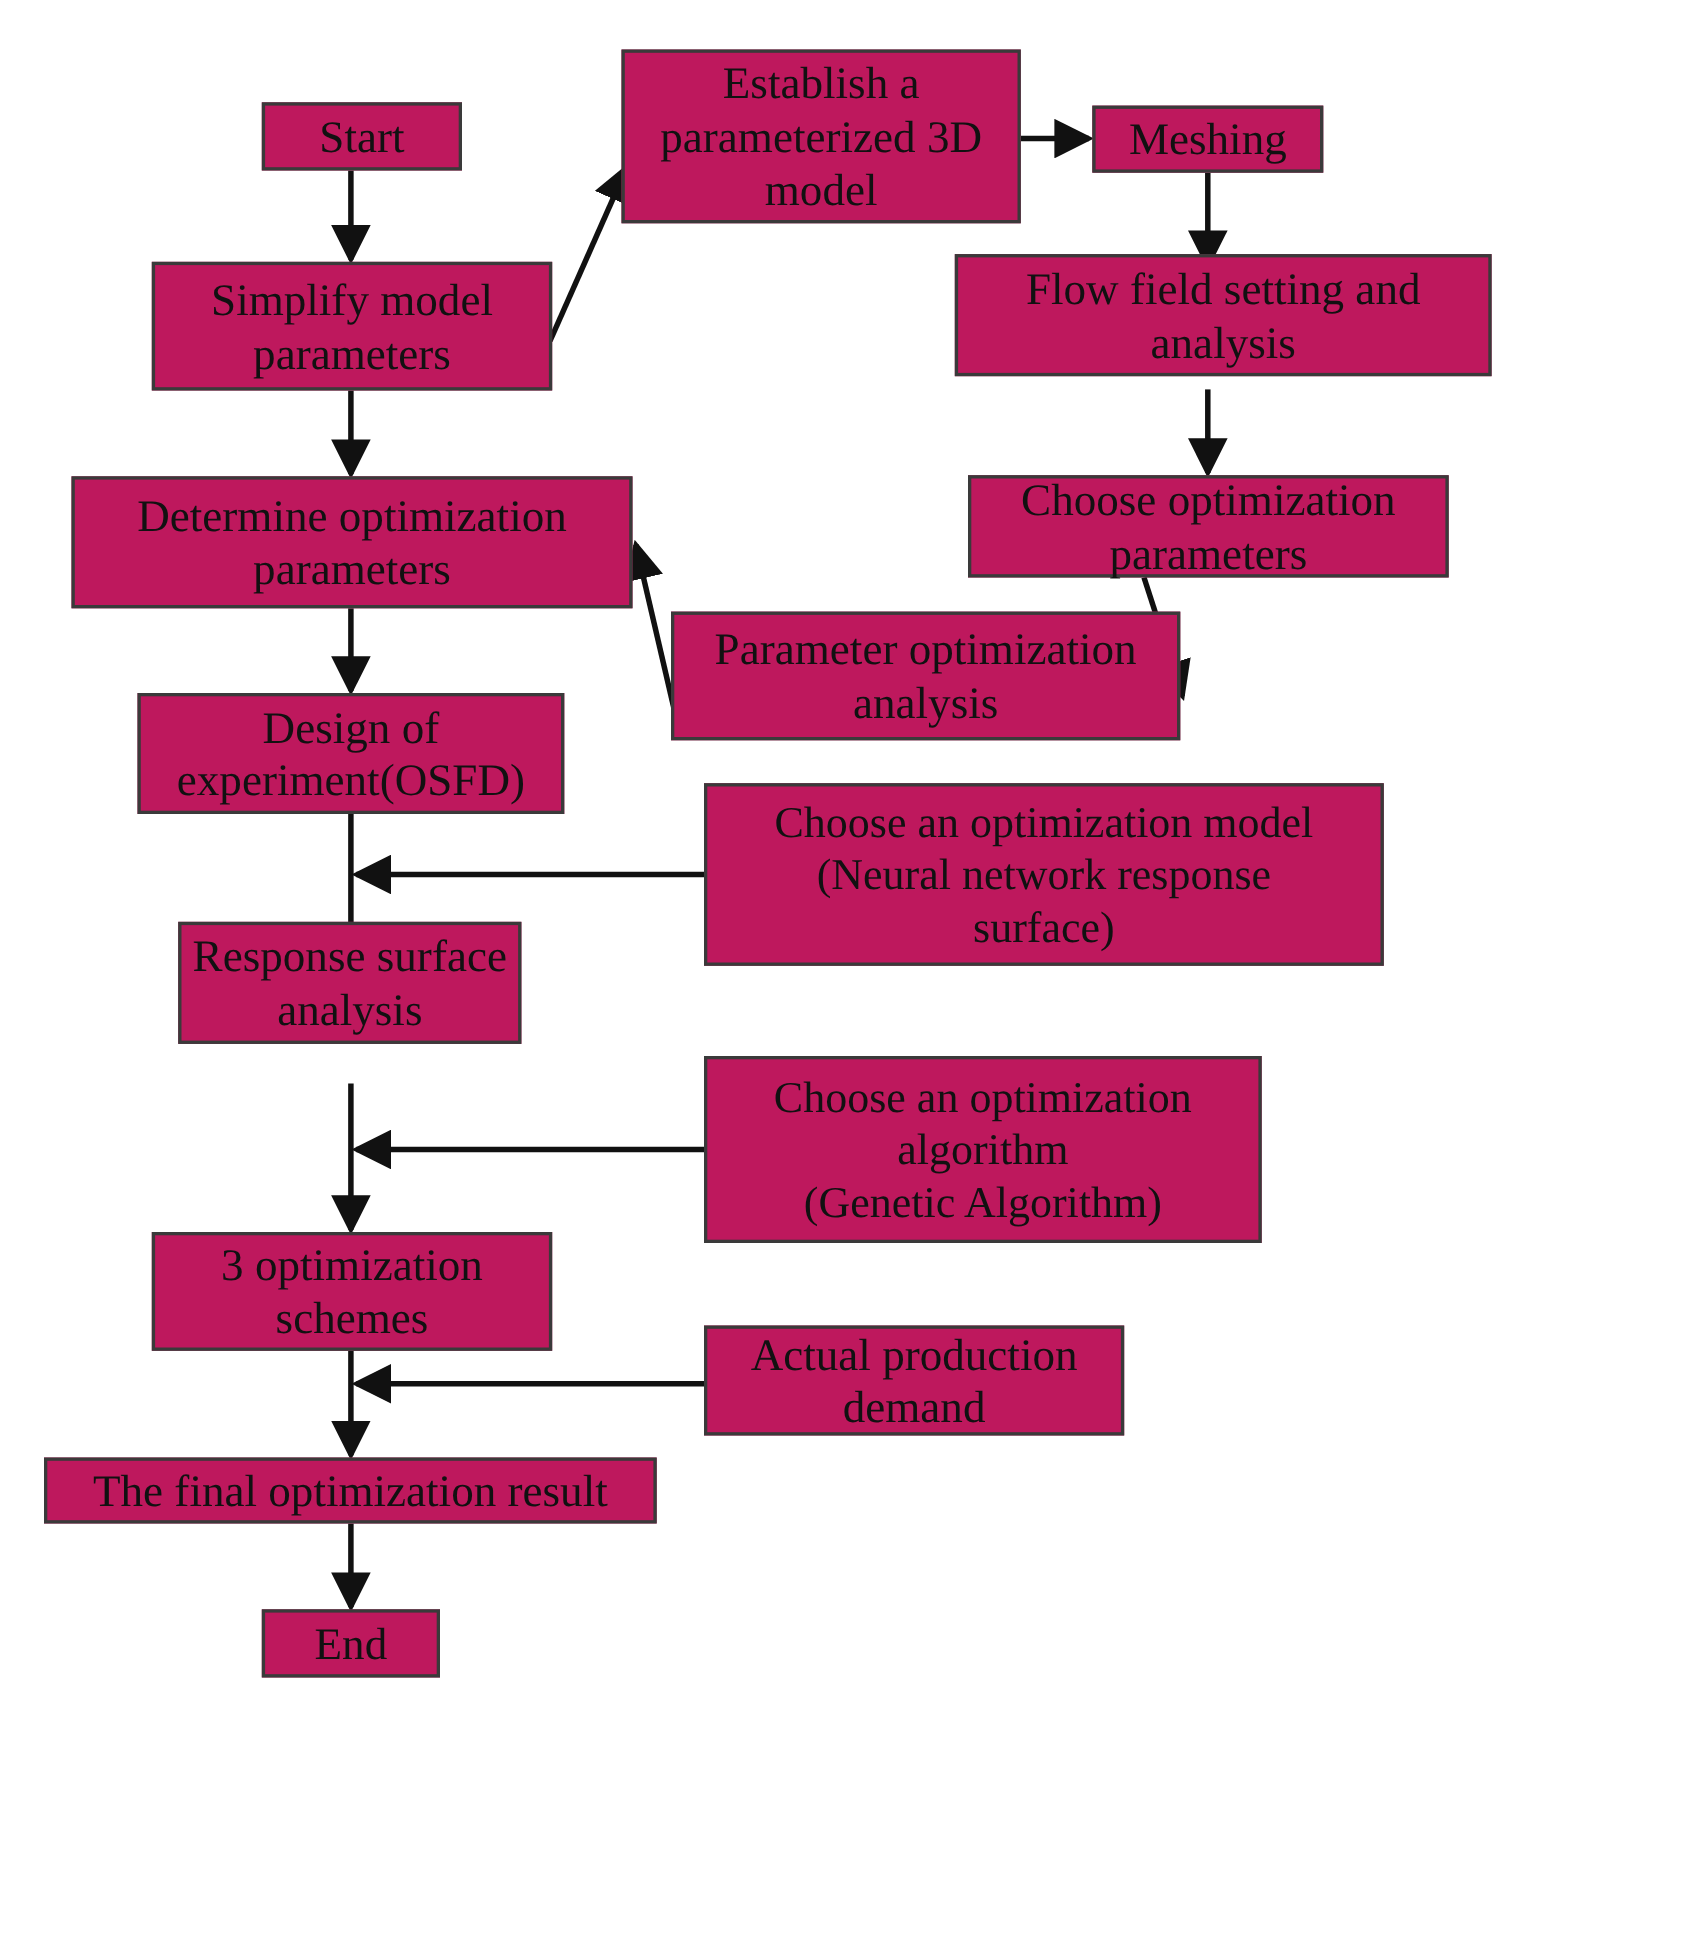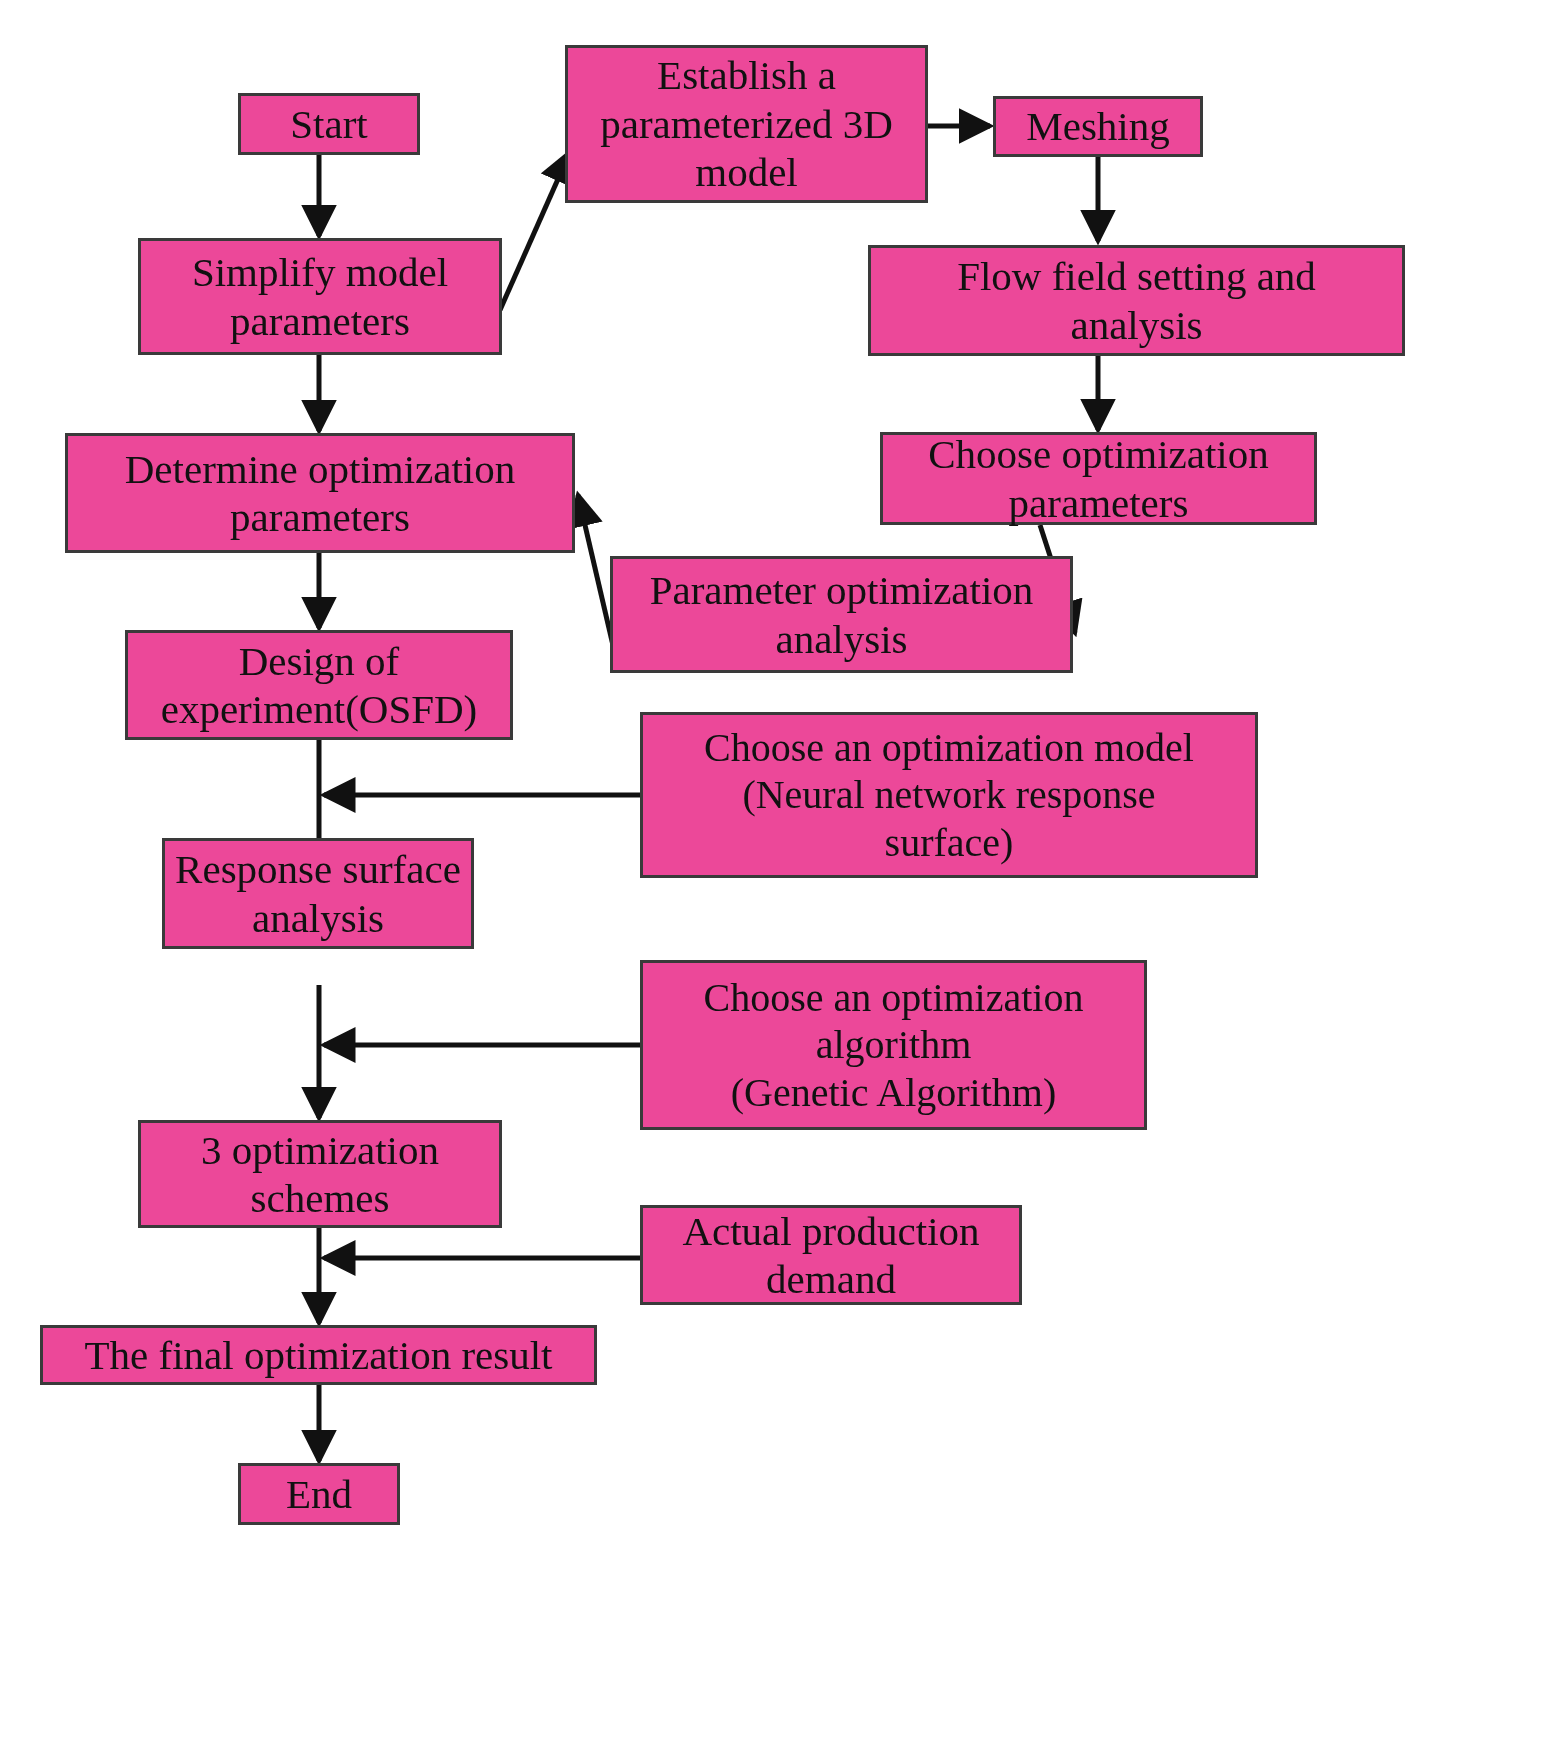--- a/index.html
+++ b/index.html
@@ -20,21 +20,21 @@
     position: absolute;
     left: 0; top: 0;
     width: 1544px;
     height: 1764px;
     pointer-events: none;
   }
   .node {
     position: absolute;
     box-sizing: border-box;
     border: 3px solid #3a3a3a;
-    background: #ec4899;
+    background: #be185d;
     display: flex;
     align-items: center;
     justify-content: center;
     text-align: center;
     color: #111111;
     line-height: 1.18;
     padding: 2px 6px;
     z-index: 2;
   }
   .node .lbl {
@@ -105,21 +105,21 @@
 
   <div class="node fs-lg" style="left:993px; top:96px; width:210px; height:61px;">
     <span class="lbl">Meshing</span>
   </div>
 
   <div class="node fs-lg" style="left:138px; top:238px; width:364px; height:117px;">
     <span class="lbl">Simplify model
 parameters</span>
   </div>
 
-  <div class="node fs-lg" style="left:868px; top:245px; width:537px; height:111px;text-align:center;">
+  <div class="node fs-lg" style="left:868px; top:231px; width:488px; height:111px;text-align:center;">
     <span class="lbl">Flow field setting and
 analysis</span>
   </div>
 
   <div class="node fs-lg" style="left:65px; top:433px; width:510px; height:120px;">
     <span class="lbl">Determine optimization
 parameters</span>
   </div>
 
   <div class="node fs-lg" style="left:880px; top:432px; width:437px; height:93px;">

